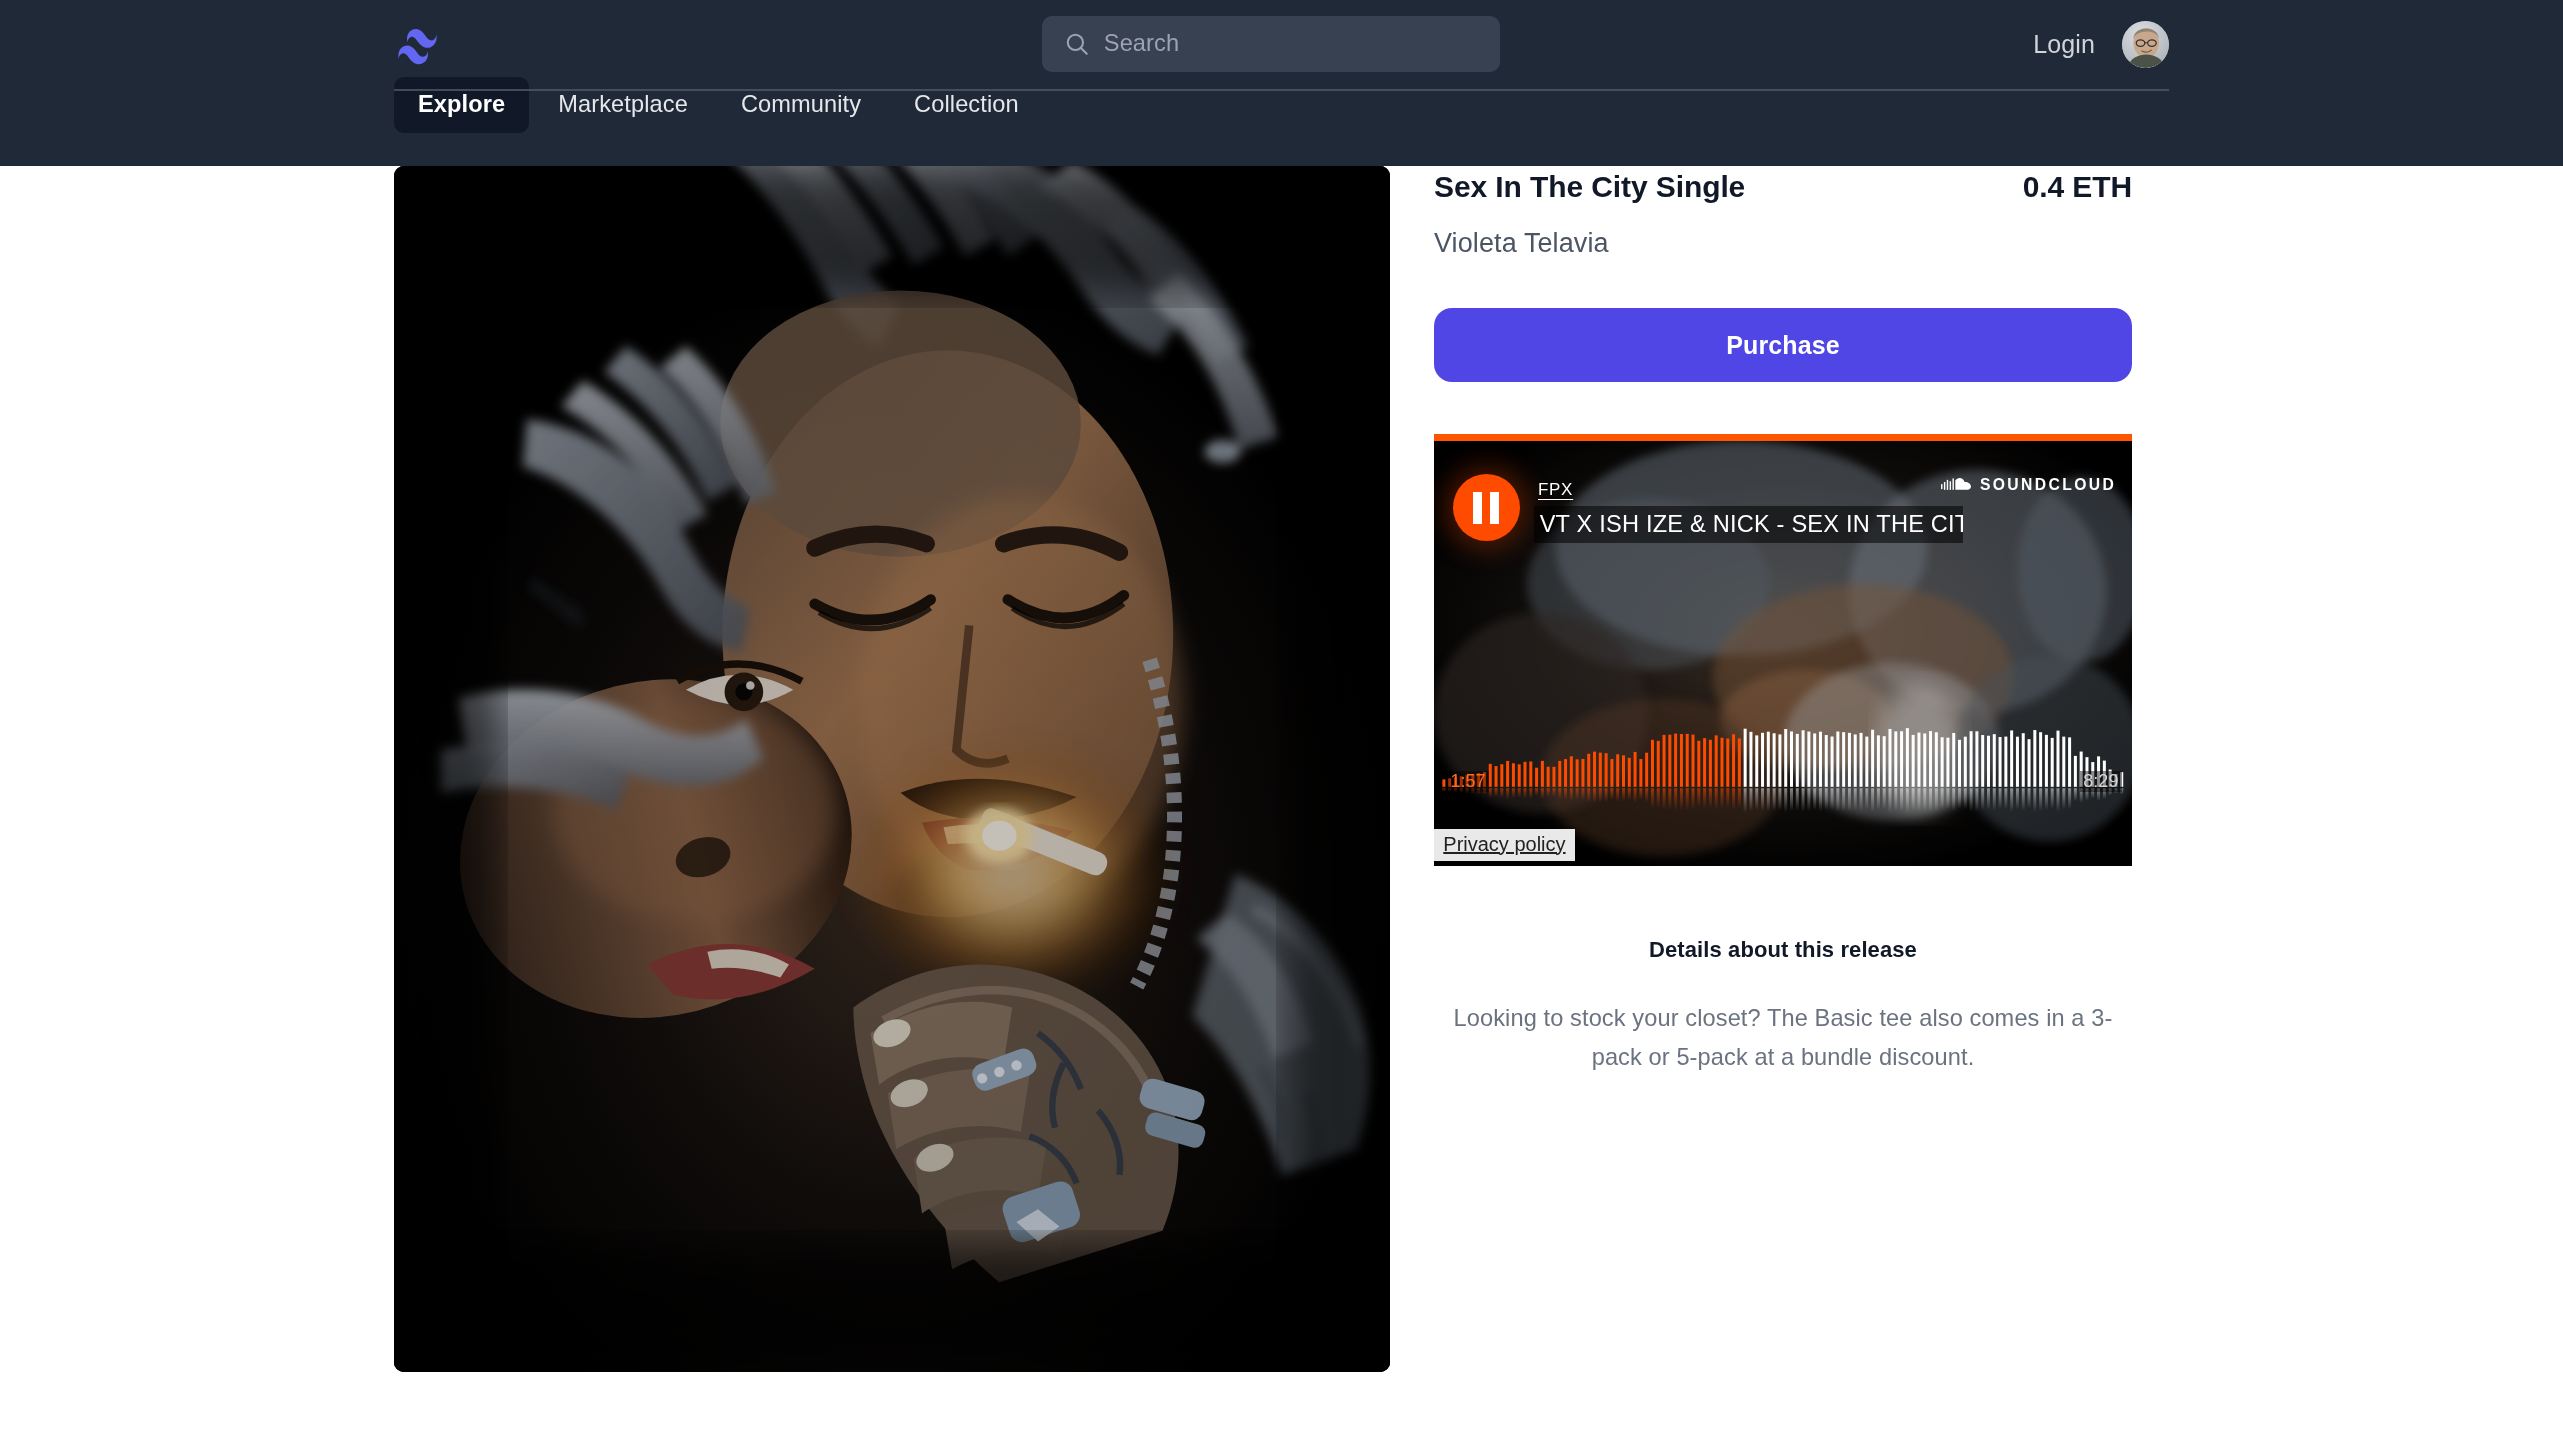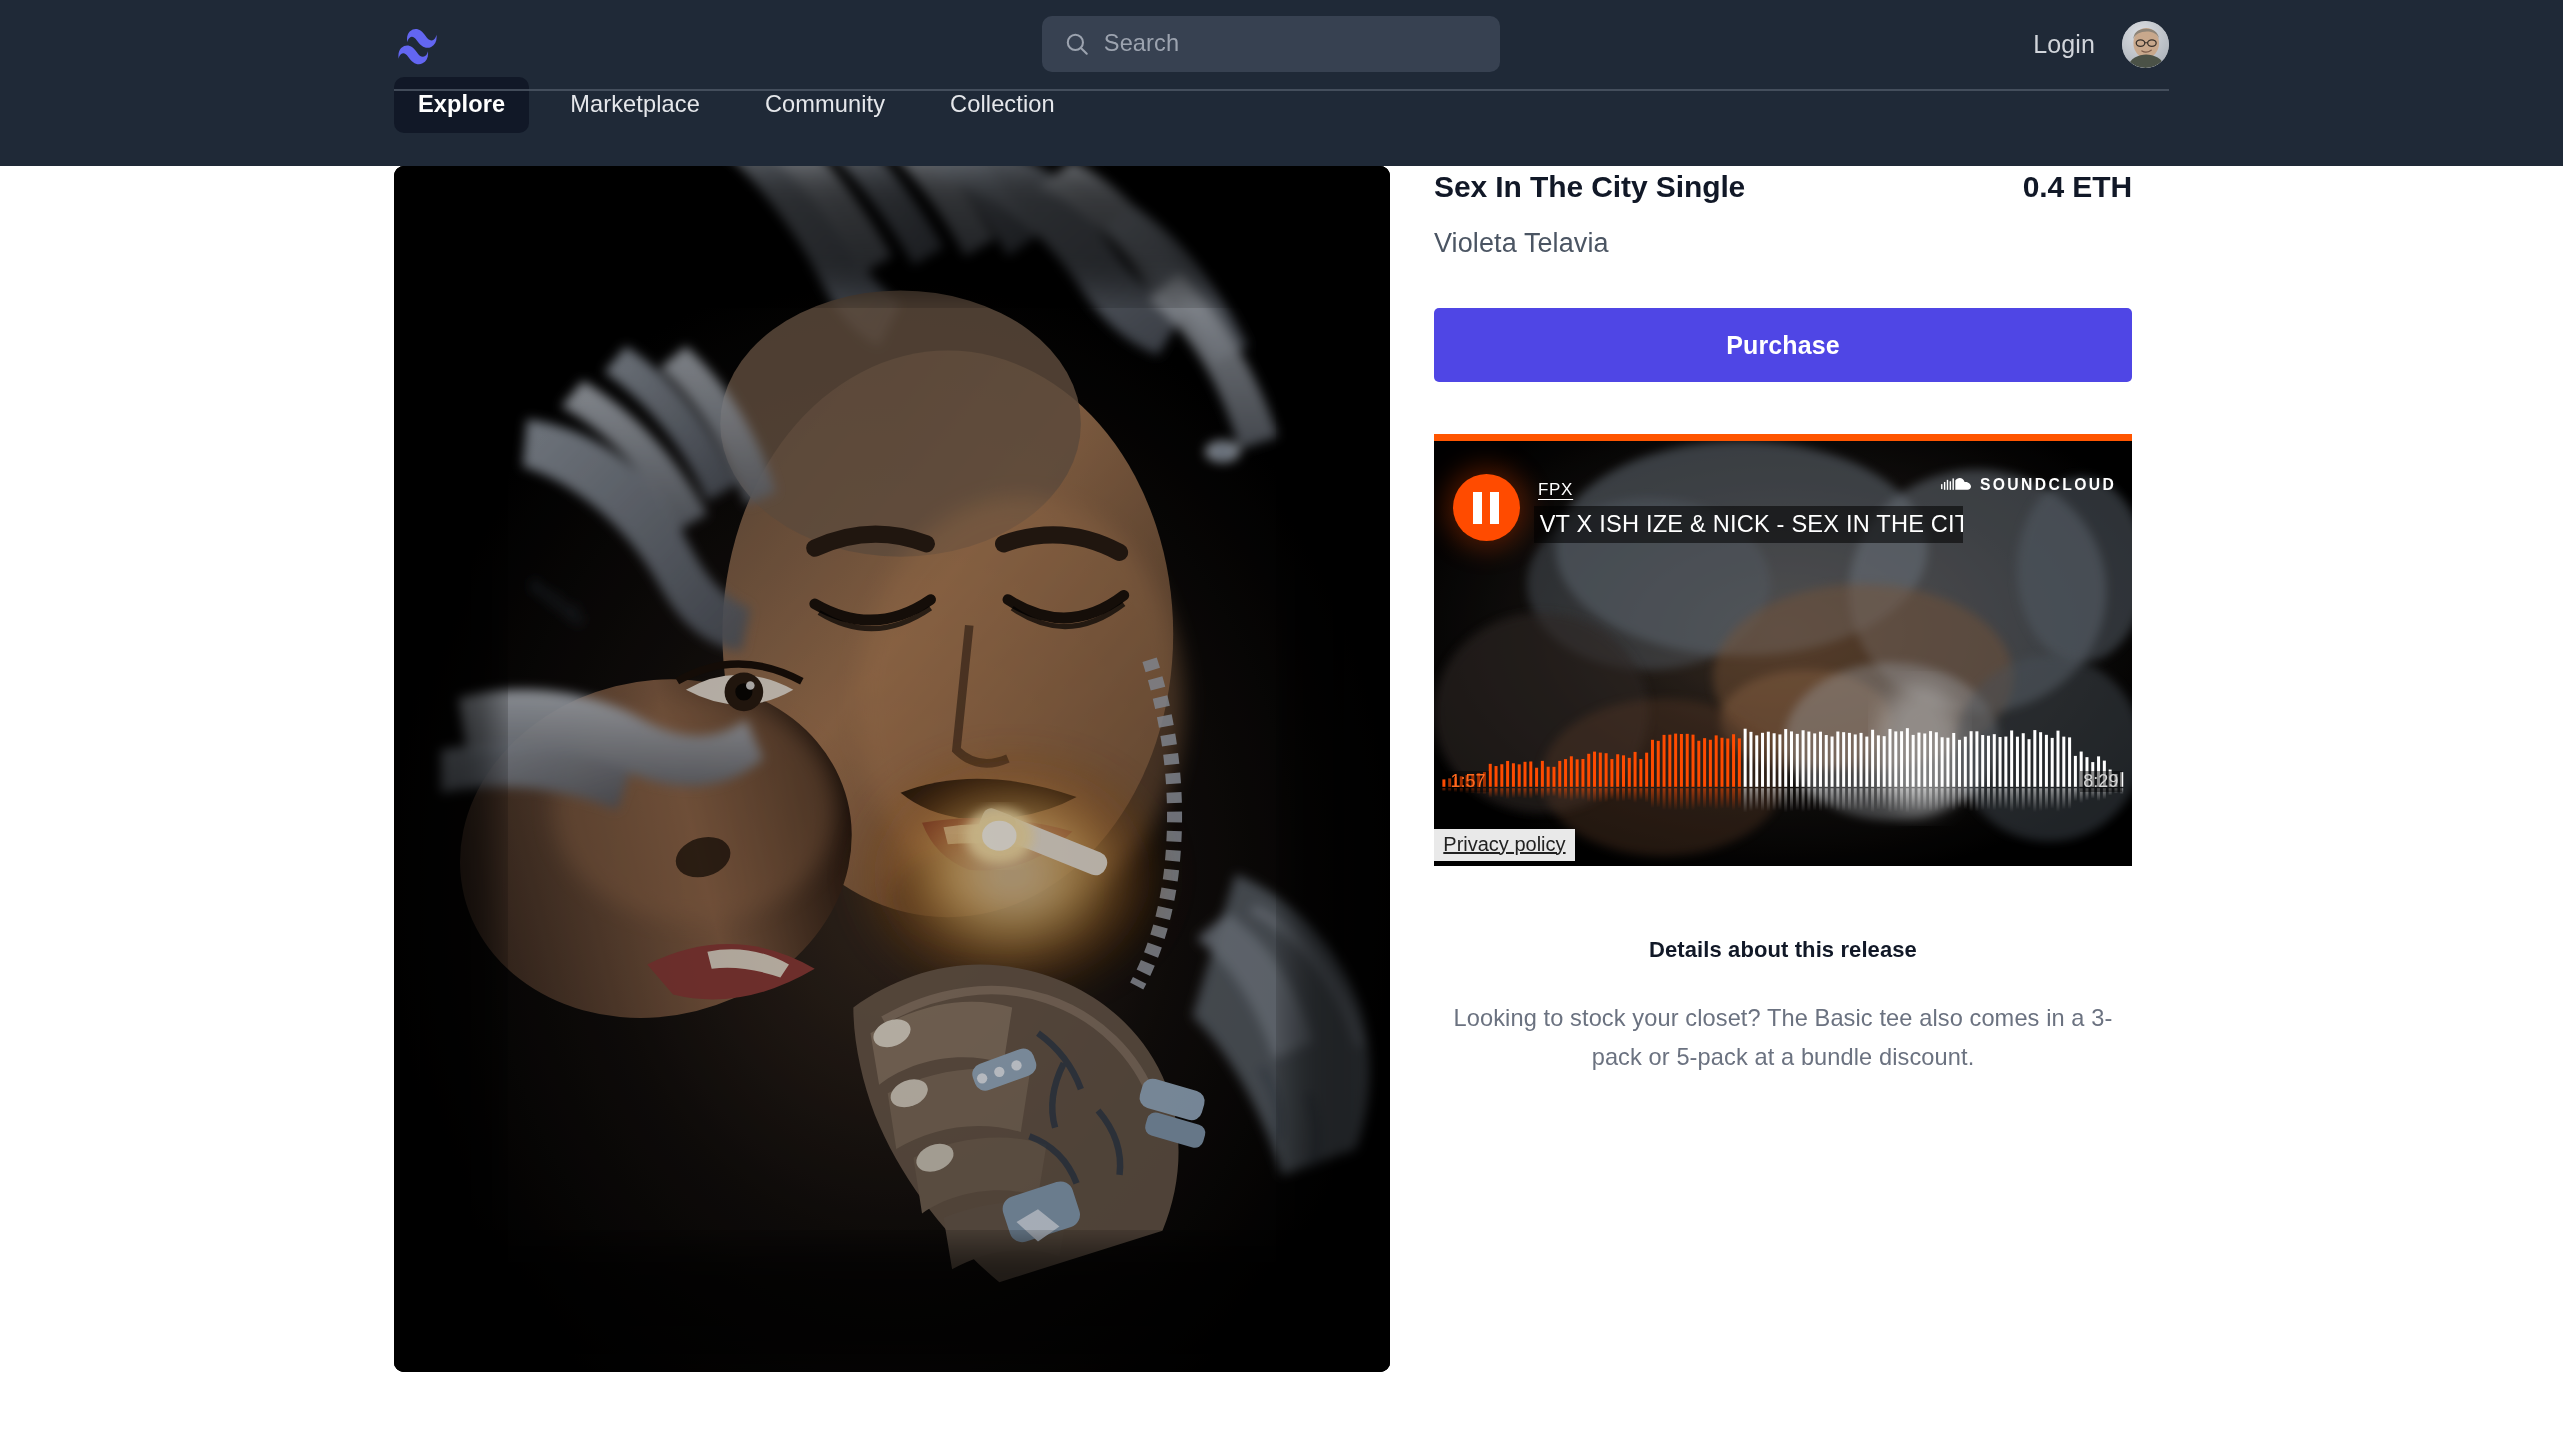--- a/index.html
+++ b/index.html
@@ -92,21 +92,21 @@
     top: 89px;
     height: 2.1px;
     background: #4b5563;
     opacity: .85;
   }
 
   .nav-row {
     display: flex;
     align-items: center;
     height: 77px;
-    gap: 17px;
+    gap: 5px;
     padding-top: 2.9px;
   }
   .nav-item {
     font-size: 23.6px;
     color: #e5e7eb;
     padding: 14.3px 24px;
     border-radius: 10px;
     text-decoration: none;
     white-space: nowrap;
     letter-spacing: 0.1px;
@@ -170,21 +170,21 @@
     color: #4b5563;
     letter-spacing: 0.1px;
   }
   .purchase-btn {
     margin-top: 49px;
     width: 698px;
     height: 74px;
     background: #4f46e5;
     color: #fff;
     border: 0;
-    border-radius: 5px;
+    border-radius: 18px;
     font-size: 25px;
     font-weight: 700;
     cursor: pointer;
     font-family: "Liberation Sans", sans-serif;
     letter-spacing: 0.1px;
     display: flex;
     align-items: center;
     justify-content: center;
   }
 

